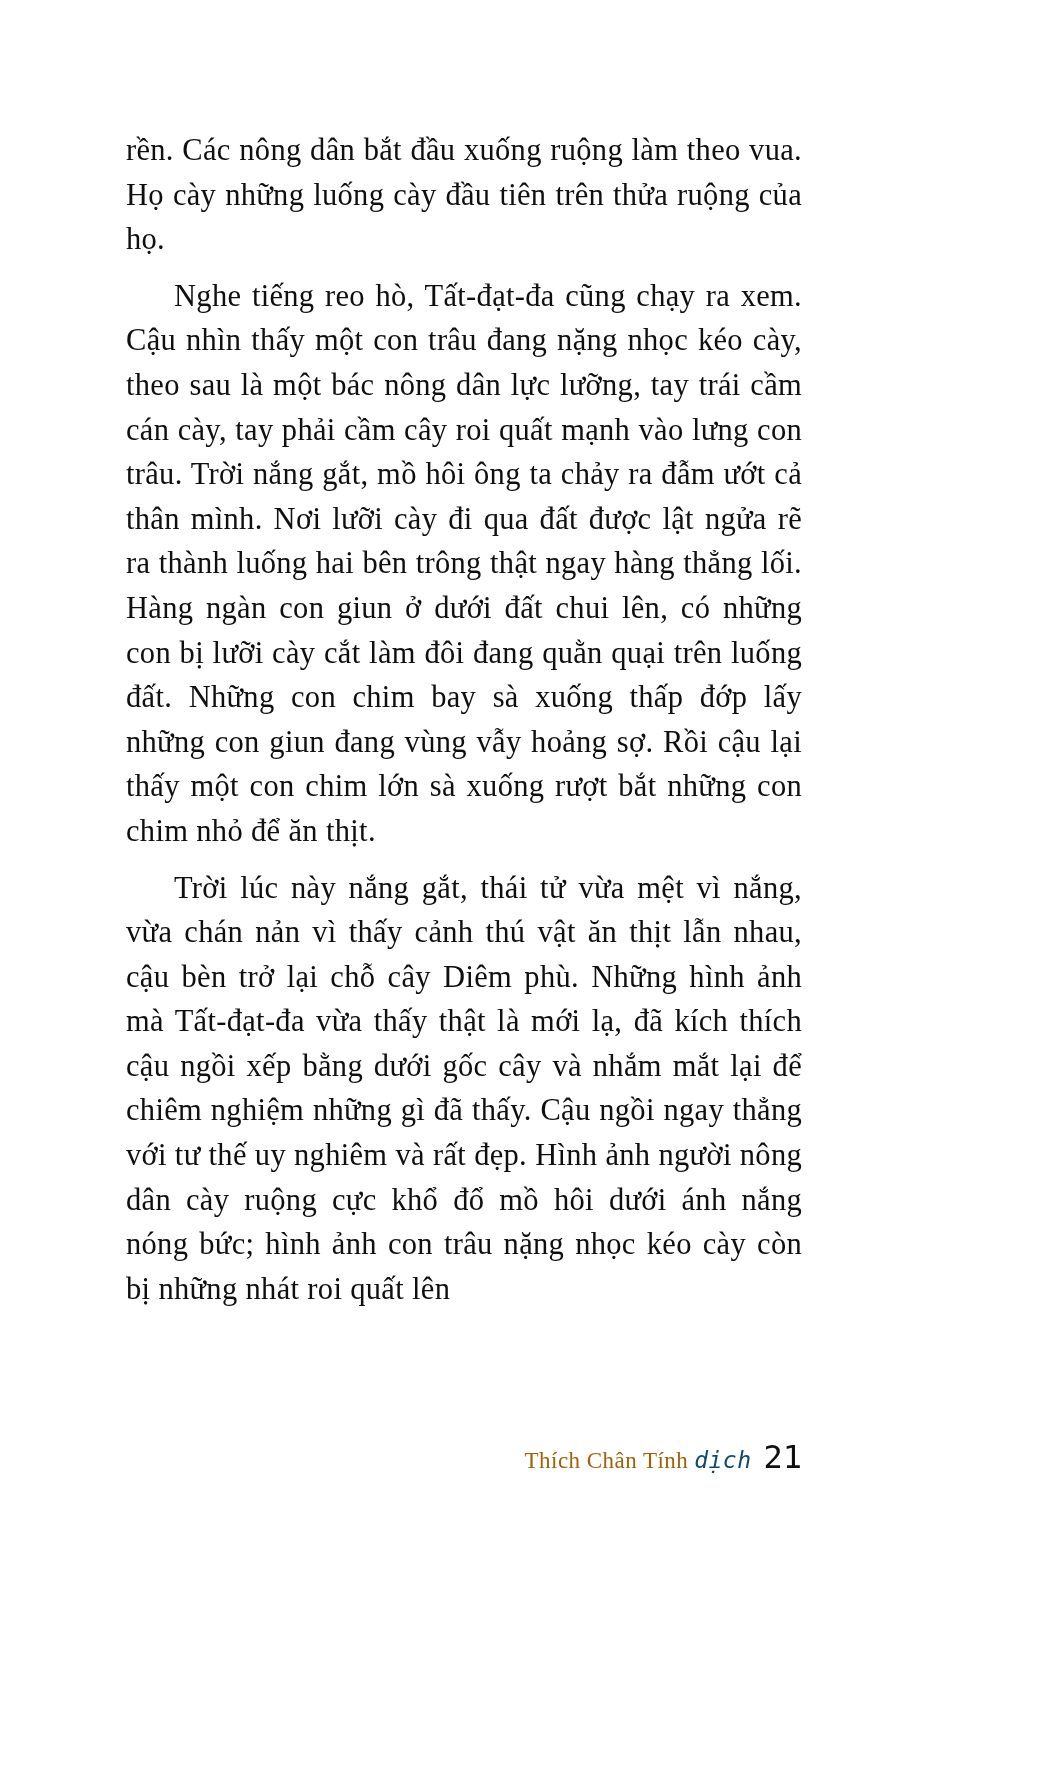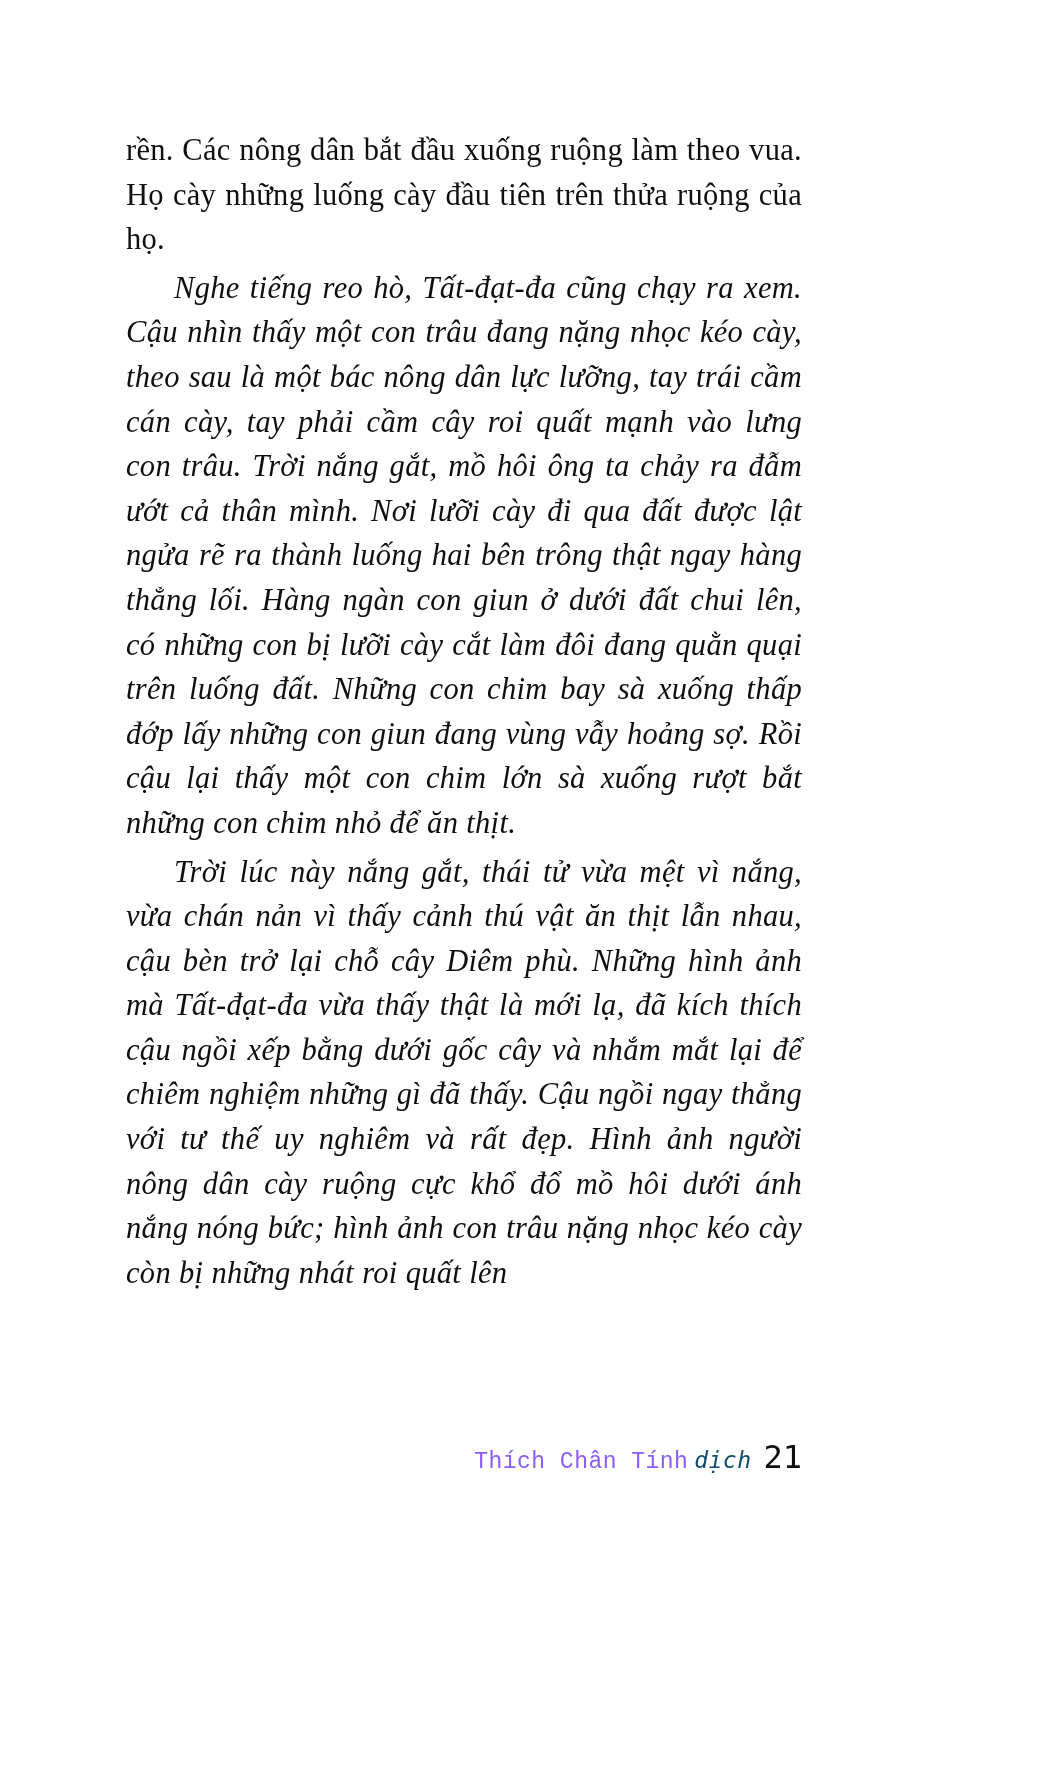--- a/index.html
+++ b/index.html
@@ -36,22 +36,21 @@
     text-justify: inter-word;
     font-size: 30.5px;
     line-height: 44.6px;
     letter-spacing: 0.01em;
     word-spacing: 0.005em;
     color: #100f10;
     -webkit-font-smoothing: antialiased;
   }
 
   .para + .para {
-    margin-top: 4px;
-    font-style: italic;
+    margin-top: 12px;
   }
 
   .para.indent {
     text-indent: 48px;
   }
 
   
   .para {
     hyphens: none;
   }
@@ -59,24 +58,24 @@
   .footer {
     position: absolute;
     left: 126px;
     top: 1438px;
     width: 676px;
     text-align: right;
     white-space: nowrap;
   }
 
   .footer-author {
-    font-family: Liberation Mono, monospace;
+    font-family: Liberation Serif, serif;
     font-size: 23px;
     letter-spacing: 0.02em;
-    color: #8b5cf6;
+    color: #a16207;
   }
 
   .footer-role {
     font-family: "DejaVu Sans Mono", "Liberation Mono", monospace;
     font-size: 23px;
     font-style: italic;
     letter-spacing: 0.02em;
     color: #0c4a6e;
     margin-left: 6px;
   }

